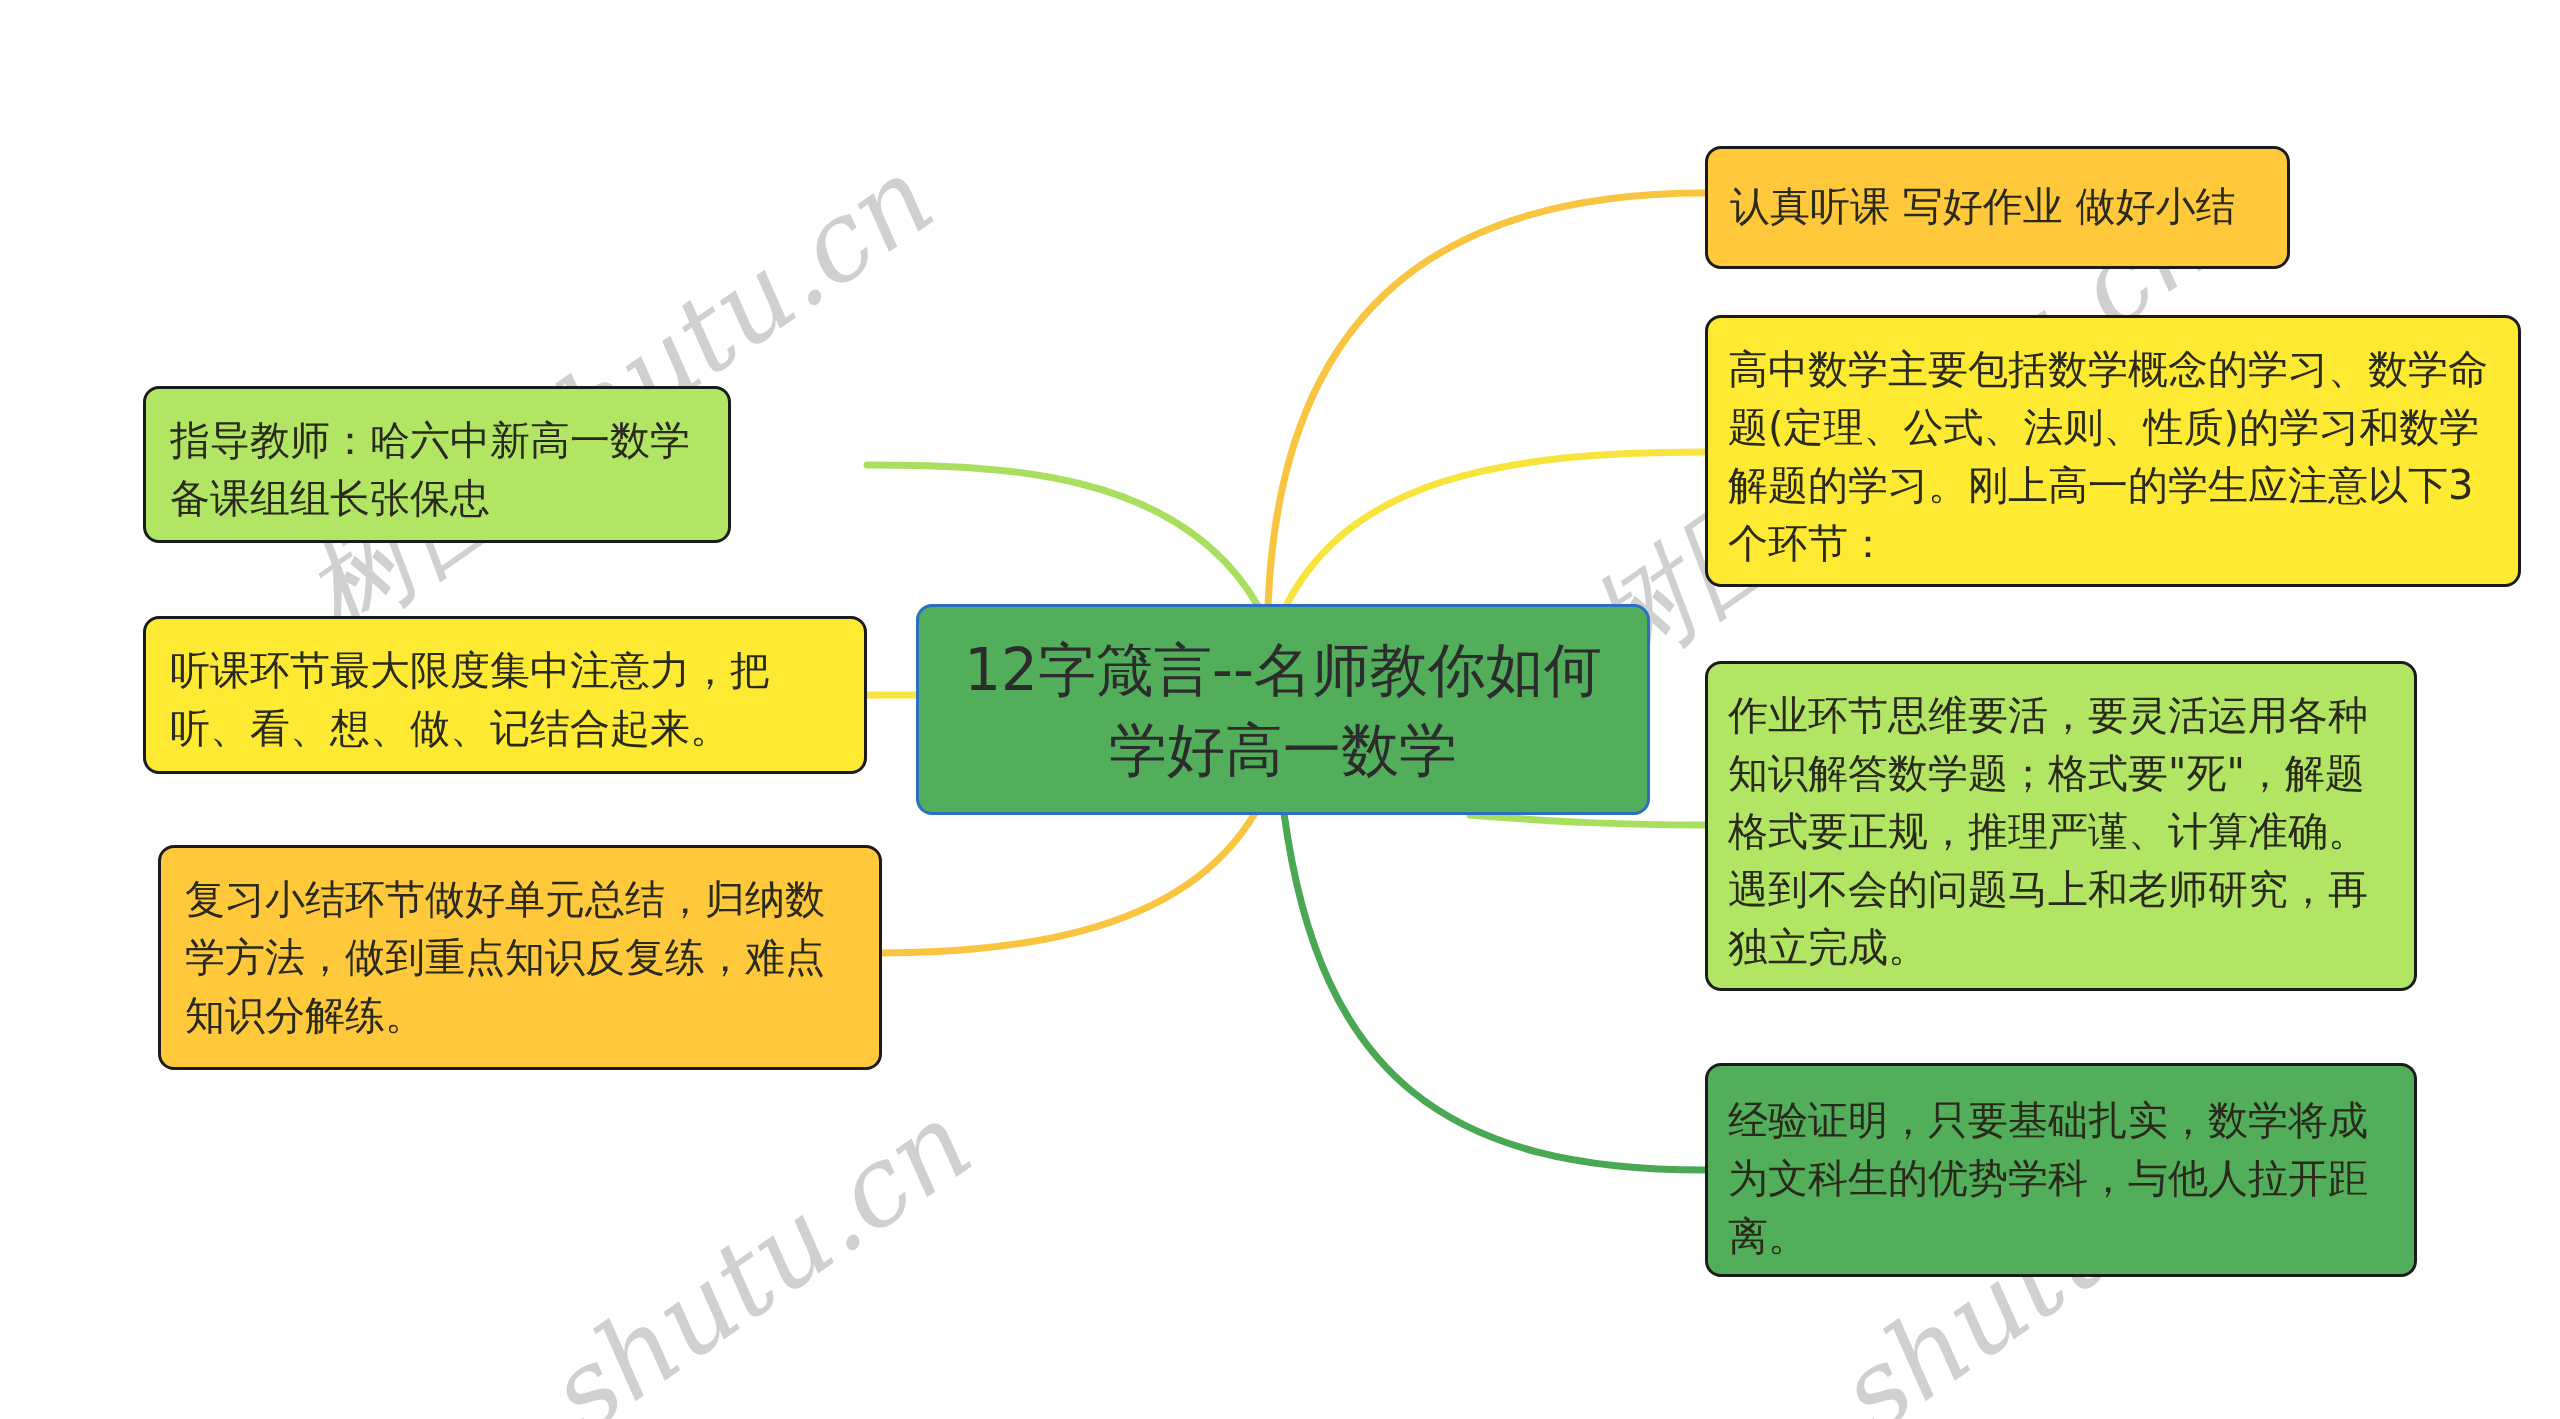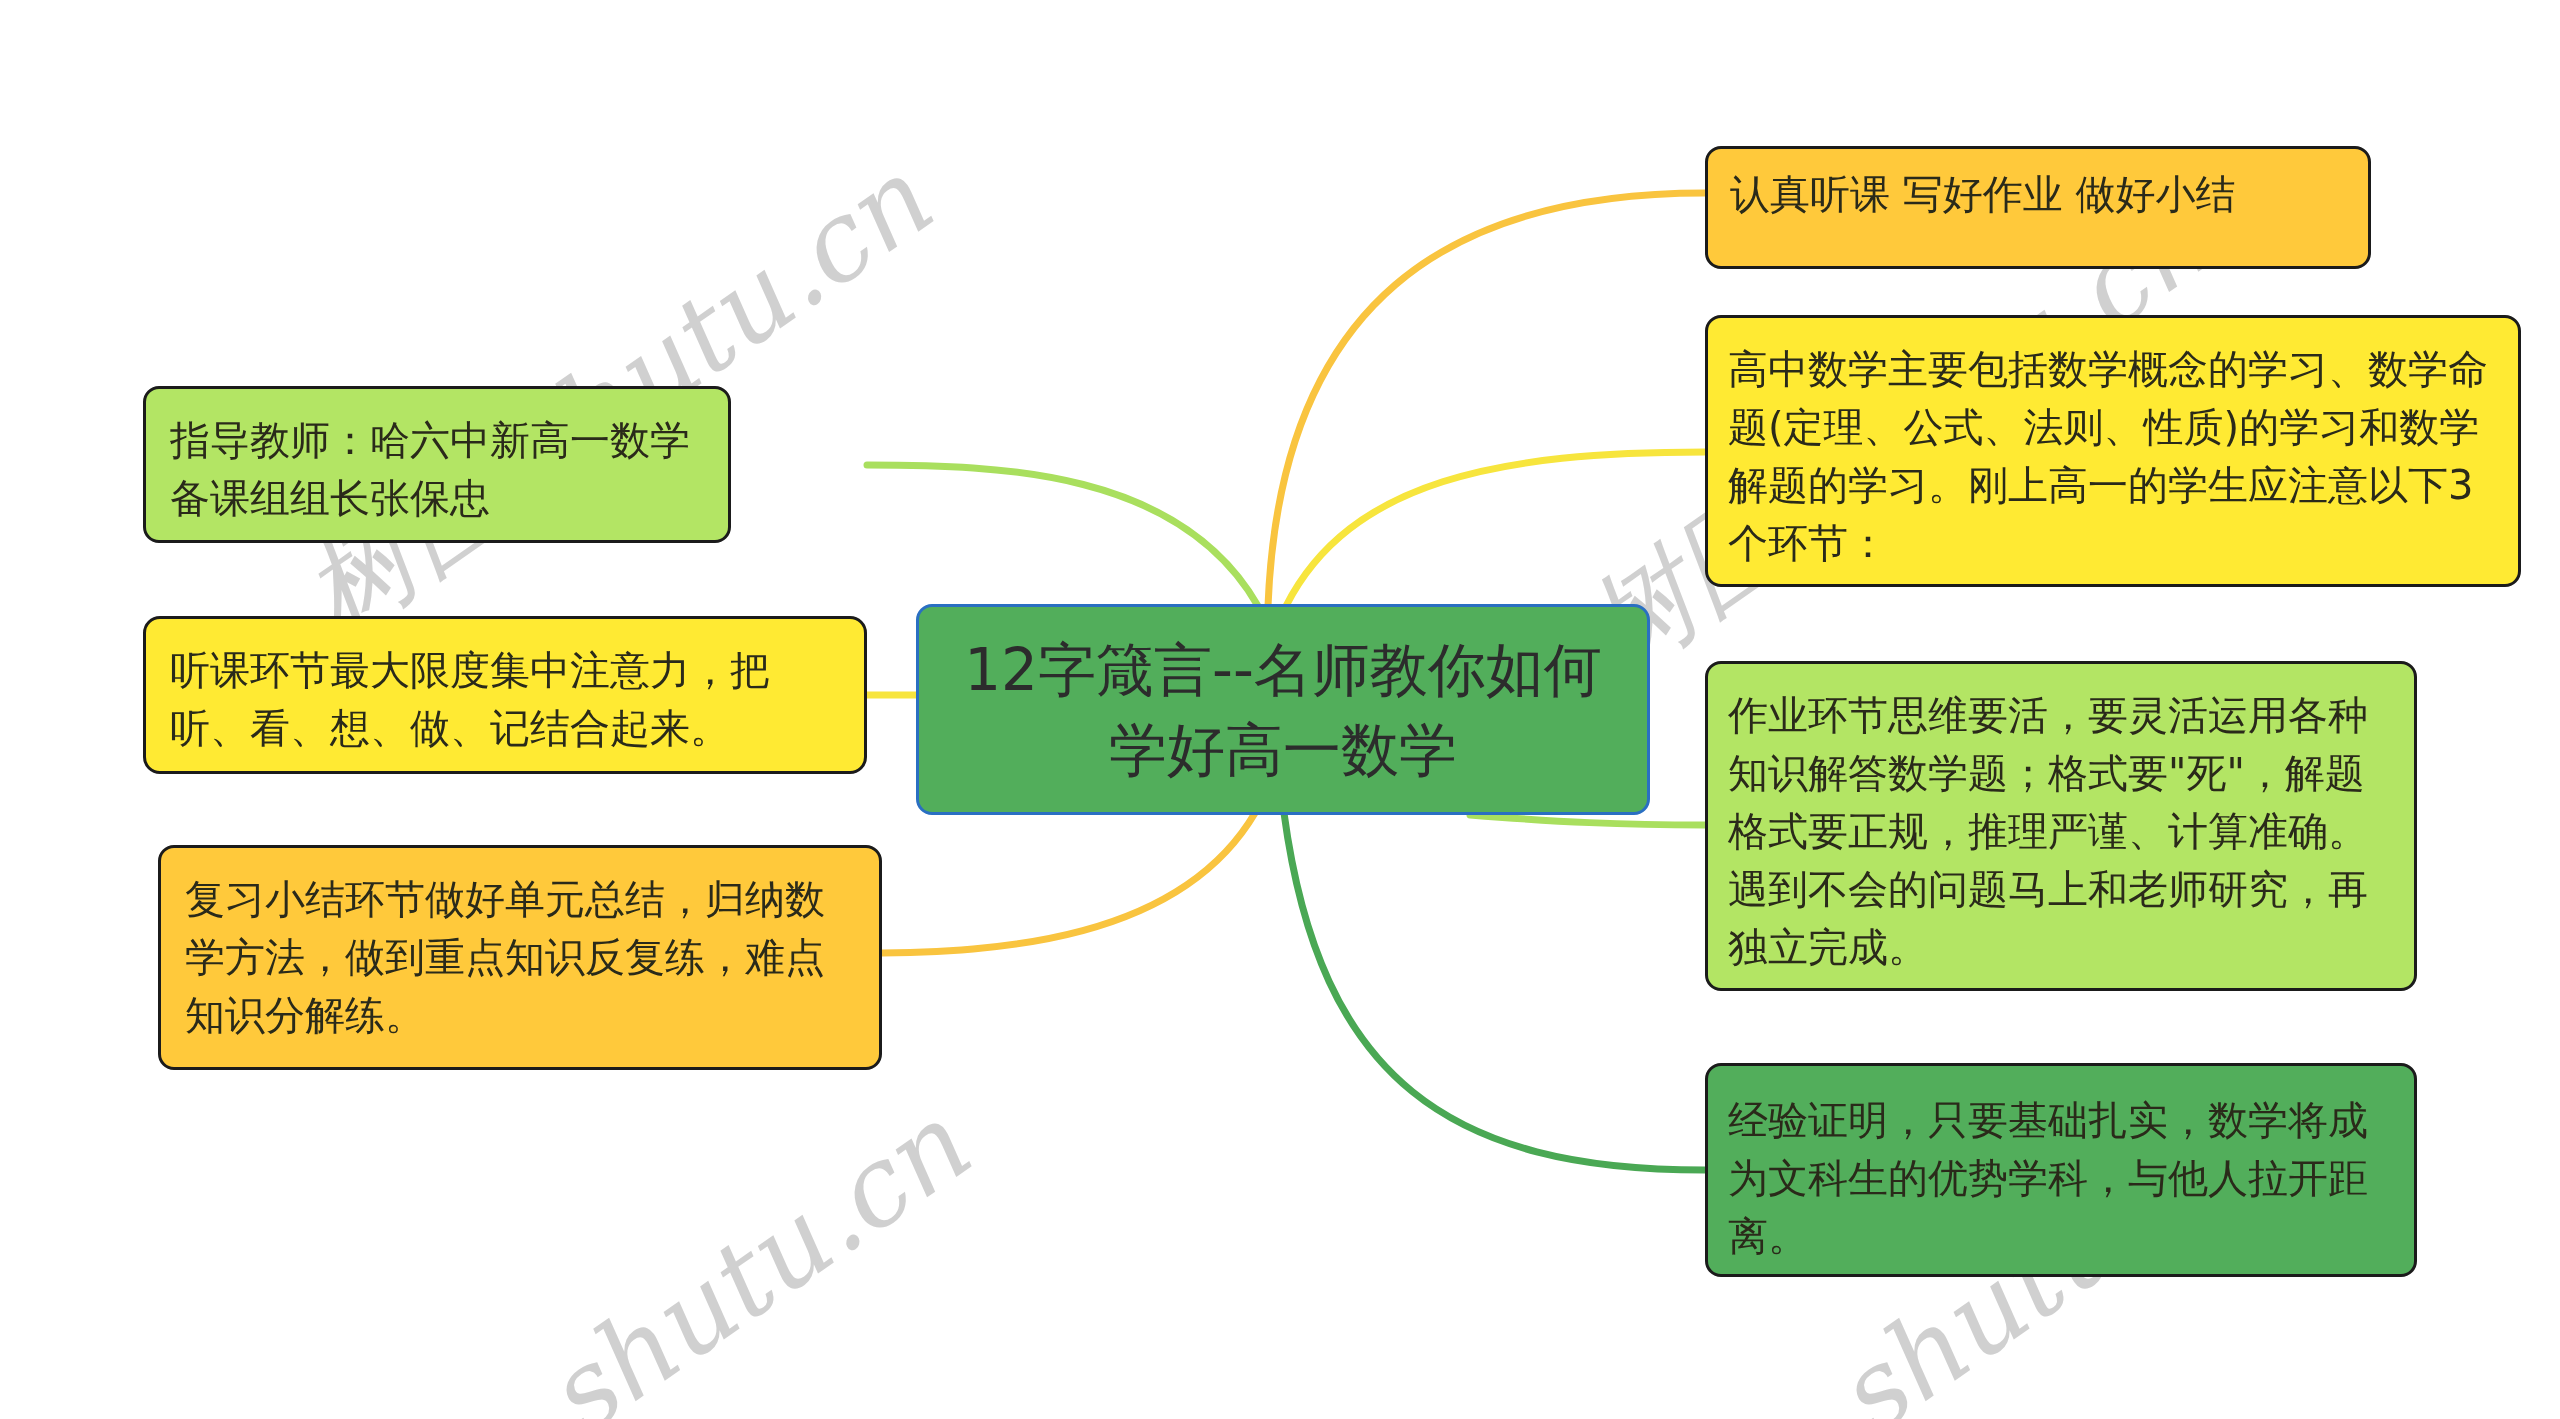--- a/index.html
+++ b/index.html
@@ -56,28 +56,28 @@
   <div class="watermark" style="left:600px; top:1330px;">shutu.cn</div>
   <div class="watermark" style="left:1890px; top:1330px;">shutu.cn</div>
 
   <div class="root" style="left:916px; top:604px; width:734px; height:211px;">
     <span>12字箴言--名师教你如何学好高一数学</span>
   </div>
 
   <div class="node" id="node-l0" style="left: 143px; top: 386px; width: 588px; height: 157px; background: rgb(179, 229, 100);">
     <span class="txt">指导教师：哈六中新高一数学备课组组长张保忠</span>
   </div>
-  <div class="node" id="node-l1" style="left: 143px; top: 616px; width: 724px; height: 158px; background: rgb(255, 234, 51); border-radius: 17px;">
+  <div class="node" id="node-l1" style="left: 143px; top: 616px; width: 724px; height: 158px; background: rgb(255, 234, 51);">
     <span class="txt">听课环节最大限度集中注意力，把听、看、想、做、记结合起来。</span>
   </div>
   <div class="node" id="node-l2" style="left: 158px; top: 845px; width: 724px; height: 225px; background: rgb(255, 201, 59);">
     <span class="txt">复习小结环节做好单元总结，归纳数学方法，做到重点知识反复练，难点知识分解练。</span>
   </div>
 
-  <div class="node" id="node-r0" style="left: 1705px; top: 146px; width: 666px; height: 123px; padding: 16px 22px; background: rgb(255, 201, 59);">
+  <div class="node" id="node-r0" style="left: 1705px; top: 146px; width: 585px; height: 123px; padding: 28px 22px; background: rgb(255, 201, 59);">
     <span class="txt">认真听课 写好作业 做好小结</span>
   </div>
   <div class="node" id="node-r1" style="left: 1705px; top: 315px; width: 816px; height: 272px; padding: 22px 20px; background: rgb(255, 234, 51);">
     <span class="txt">高中数学主要包括数学概念的学习、数学命题(定理、公式、法则、性质)的学习和数学解题的学习。刚上高一的学生应注意以下3个环节：</span>
   </div>
   <div class="node" id="node-r2" style="left: 1705px; top: 661px; width: 712px; height: 330px; padding: 22px 20px; background: rgb(179, 229, 100);">
     <span class="txt">作业环节思维要活，要灵活运用各种知识解答数学题；格式要"死"，解题格式要正规，推理严谨、计算准确。遇到不会的问题马上和老师研究，再独立完成。</span>
   </div>
   <div class="node" id="node-r3" style="left: 1705px; top: 1063px; width: 712px; height: 214px; padding: 25px 20px; background: rgb(82, 174, 91);">
     <span class="txt">经验证明，只要基础扎实，数学将成为文科生的优势学科，与他人拉开距离。</span>

